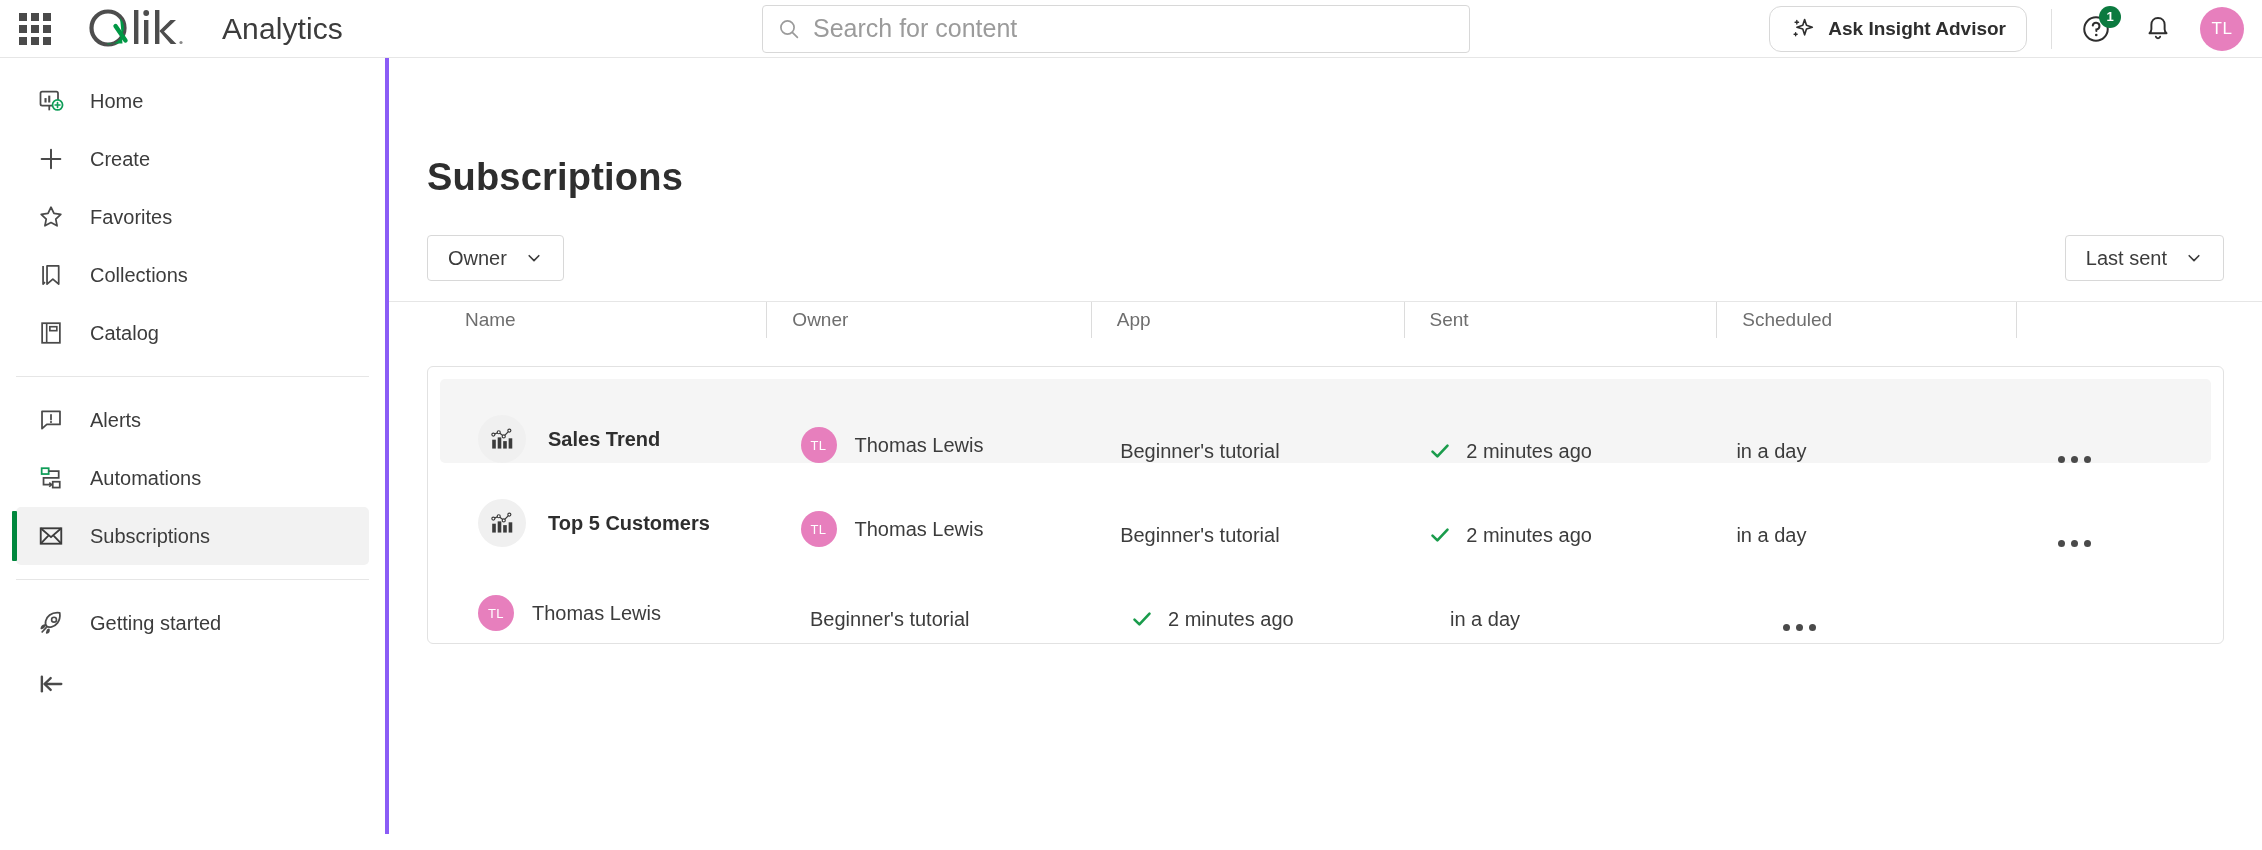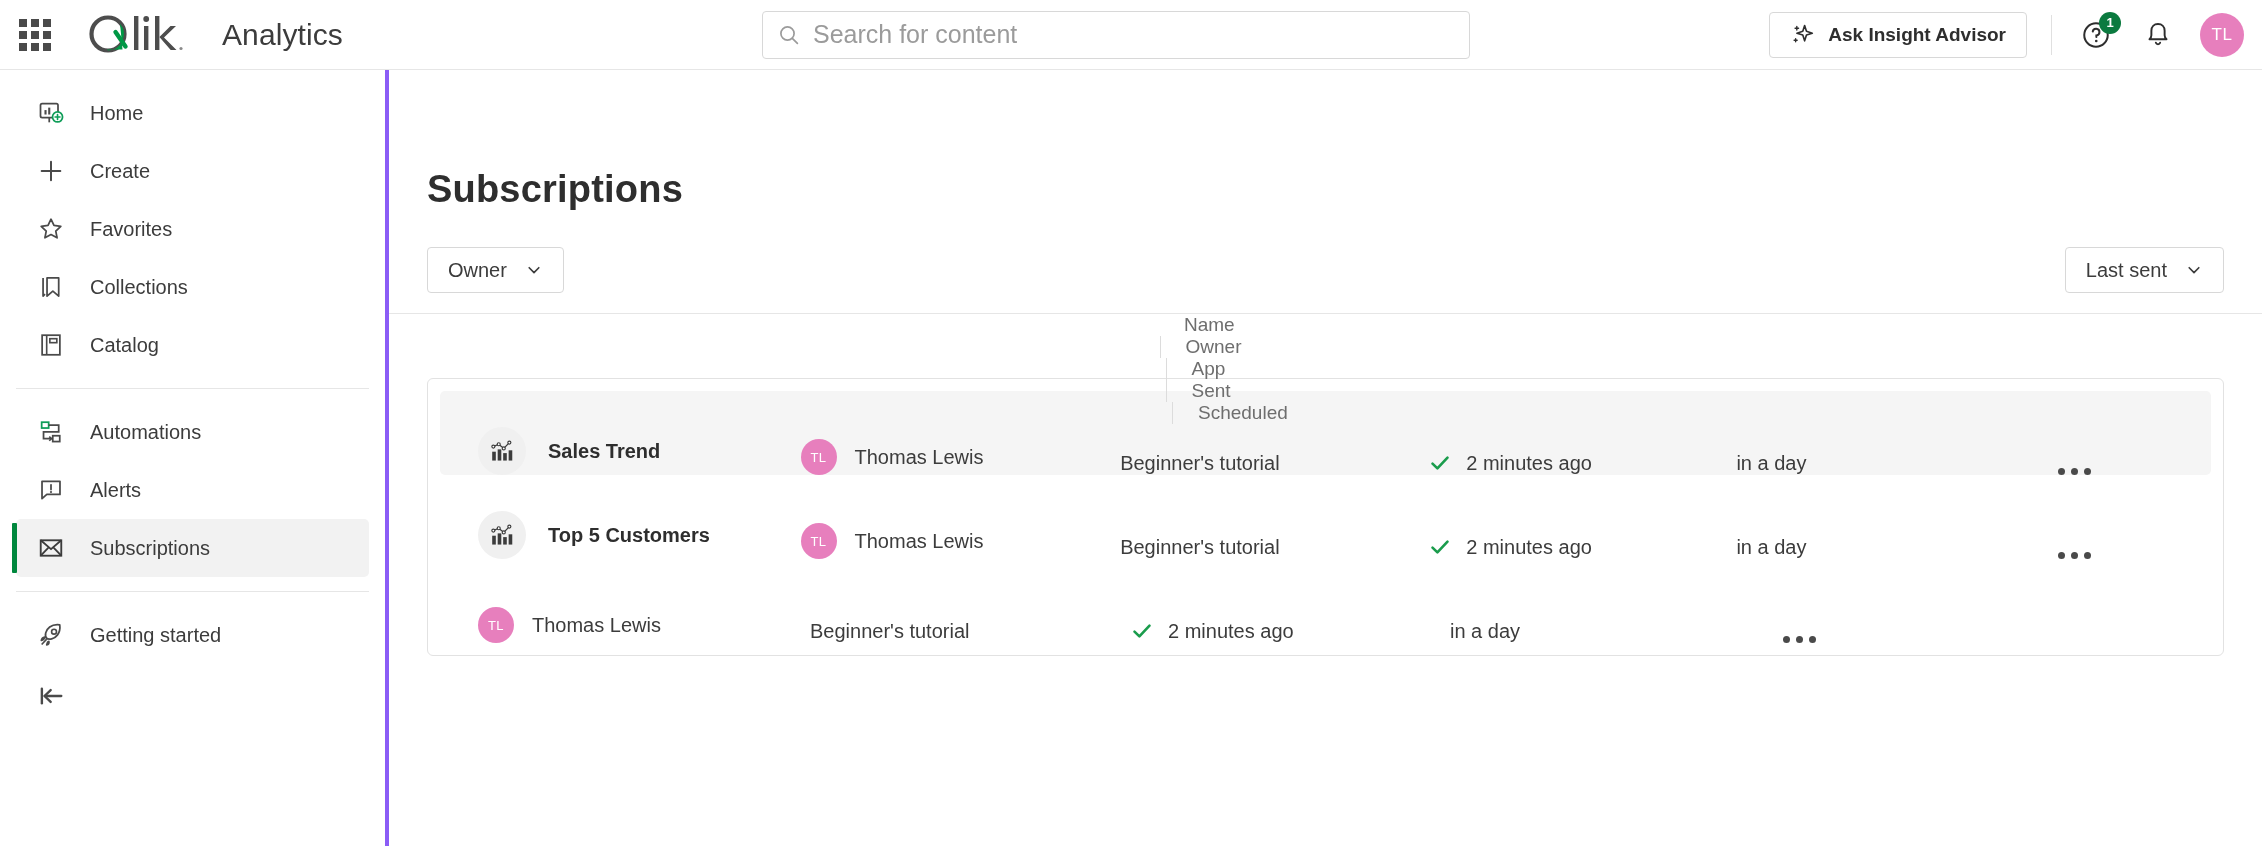--- a/index.html
+++ b/index.html
@@ -6,21 +6,21 @@
   html, body {
     width: 2262px; height: 850px;
     background: #ffffff;
     font-family: "Liberation Sans", sans-serif;
     color: #404040;
     overflow: hidden;
   }
 
   
   .topbar {
-    height: 70px;
+    height: 58px;
     display: flex;
     align-items: center;
     border-bottom: 1px solid #e6e6e6;
     background: #fff;
     position: relative;
   }
   .waffle {
     width: 34px; height: 34px;
     margin-left: 18px;
     display: grid;
@@ -70,21 +70,21 @@
   .top-right {
     position: absolute;
     right: 18px;
     display: flex; align-items: center; gap: 0;
   }
   .advisor-btn {
     display: flex; align-items: center; gap: 12px;
     height: 46px;
     padding: 0 20px;
     border: 1px solid #d8d8d8;
-    border-radius: 4px;
+    border-radius: 12px;
     background: #fff;
     font-size: 19px;
     font-weight: bold;
     color: #2e2e2e;
     cursor: pointer;
     white-space: nowrap;
   }
   .vdiv { width: 1px; height: 40px; background: #e0e0e0; margin: 0 24px; }
   .icon-btn {
     position: relative;
@@ -205,23 +205,21 @@
   .divider-full {
     height: 1px;
     background: #e6e6e6;
     margin: 20px -38px 0 -38px;
   }
 
   
   .thead {
     display: flex;
     height: 64px;
-    align-items: center;
     padding: 0 12px;
-    flex-direction: column;
   }
   .th {
     font-size: 19px;
     color: #6e6e6e;
     position: relative;
     padding-left: 26px;
     display: flex; align-items: center;
     height: 36px;
   }
   .th::before {
@@ -429,38 +427,38 @@
         </svg>
       </span>
       <span class="nlabel">Catalog</span>
     </div>
 
     <div class="nav-sep"></div>
 
     <div class="nav-item">
       <span class="nico">
         <svg width="28" height="28" viewBox="0 0 24 24">
+          <path d="M4.3 4.6 h15.4 v11.2 H8.4 l-4.1 3.6 Z" fill="none" stroke="#4a4a4a" stroke-width="1.5" stroke-linejoin="round"></path>
+          <path d="M12 7.5 v4.1" stroke="#4a4a4a" stroke-width="1.5" stroke-linecap="round"></path>
+          <circle cx="12" cy="13.7" r=".95" fill="#4a4a4a"></circle>
+        </svg>
+      </span>
+      <span class="nlabel">Alerts</span>
+    </div>
+
+    <div class="nav-item">
+      <span class="nico">
+        <svg width="28" height="28" viewBox="0 0 24 24">
           <rect x="4" y="3.6" width="6" height="5" fill="none" stroke="#0f9d58" stroke-width="1.5"></rect>
           <rect x="13.5" y="15.2" width="6" height="5" fill="none" stroke="#4a4a4a" stroke-width="1.5"></rect>
           <path d="M10 6.1 h8.6 v5.8 H5.6 v5.8 h6.5" fill="none" stroke="#4a4a4a" stroke-width="1.5"></path>
           <path d="M10.5 15.9 l2 1.8 -2 1.8" fill="none" stroke="#4a4a4a" stroke-width="1.4" stroke-linejoin="round"></path>
         </svg>
       </span>
       <span class="nlabel">Automations</span>
-    </div>
-
-    <div class="nav-item">
-      <span class="nico">
-        <svg width="28" height="28" viewBox="0 0 24 24">
-          <path d="M4.3 4.6 h15.4 v11.2 H8.4 l-4.1 3.6 Z" fill="none" stroke="#4a4a4a" stroke-width="1.5" stroke-linejoin="round"></path>
-          <path d="M12 7.5 v4.1" stroke="#4a4a4a" stroke-width="1.5" stroke-linecap="round"></path>
-          <circle cx="12" cy="13.7" r=".95" fill="#4a4a4a"></circle>
-        </svg>
-      </span>
-      <span class="nlabel">Alerts</span>
     </div>
 
     <div class="nav-item active">
       <span class="nico">
         <svg width="28" height="28" viewBox="0 0 24 24">
           <rect x="3.2" y="5.4" width="17.6" height="13.2" fill="none" stroke="#3c3c3c" stroke-width="1.6"></rect>
           <path d="M3.2 5.4 L12 13 L20.8 5.4 M3.2 18.6 L9.6 11.9 M20.8 18.6 L14.4 11.9" fill="none" stroke="#3c3c3c" stroke-width="1.6" stroke-linejoin="round"></path>
         </svg>
       </span>
       <span class="nlabel">Subscriptions</span>

